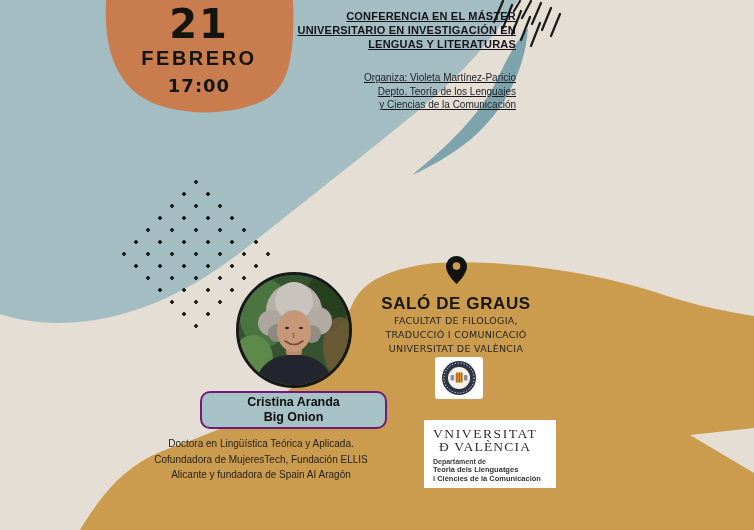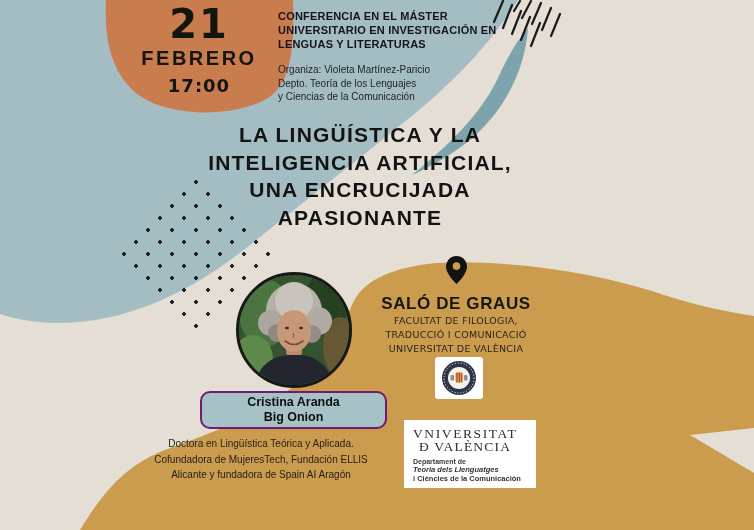--- a/index.html
+++ b/index.html
@@ -19,23 +19,23 @@
     clip-path:polygon(50% 0, 100% 50%, 50% 100%, 0 50%);
     opacity:.92;
   }
   .hatches{position:absolute; left:0; top:0; width:754px; height:530px; pointer-events:none;}
   
   .date-badge{position:absolute; left:104px; top:4px; width:190px; text-align:center;}
   .date-day{display:block; font-family:"DejaVu Sans", sans-serif; font-weight:700; font-size:40px; letter-spacing:2px; line-height:40px;}
   .date-month{display:block; font-weight:700; font-size:20px; letter-spacing:2.5px; margin-top:3px;}
   .date-time{display:block; font-family:"DejaVu Sans", sans-serif; font-weight:700; font-size:18px; letter-spacing:1px; margin-top:5px;}
   
-  .conf{position:absolute; left:278px; top:9px; width:238px; text-align:left; color:#14141a;}
+  .conf{position:absolute; left:278px; top:9px; width:238px; text-align:right; color:#14141a;text-decoration:underline;}
   .conf .b{display:block; font-weight:700; font-size:11px; line-height:14px; letter-spacing:.2px;}
-  .conf .org{margin-top:12px;}
+  .conf .org{margin-top:20px;}
   .conf .r{display:block; font-size:10px; line-height:13.5px; color:#22222a;}
   
   .title{position:absolute; left:150px; top:121px; width:420px; text-align:center;
     font-weight:700; font-size:21px; line-height:27.5px; letter-spacing:1.2px; color:#131313;}
   .title span{display:block;}
   
   .venue{position:absolute; left:368px; top:256px; width:176px; text-align:center;}
   .venue .pin{display:block; margin:0 auto 4px auto;}
   .venue-name{display:block; font-weight:700; font-size:17px; letter-spacing:.6px; margin-top:10px; color:#161612;}
   .venue-line{display:block; font-family:"DejaVu Sans", sans-serif; font-size:9.5px; line-height:14px; letter-spacing:.3px; color:#27251d;}
@@ -49,26 +49,26 @@
     display:flex; flex-direction:column; align-items:center; justify-content:center; box-sizing:border-box;}
   .name-box .n{font-weight:700; font-size:12.5px; line-height:15px; color:#0e0e0e;}
   
   .bio{position:absolute; left:116px; top:436px; width:290px; text-align:center;
     font-size:10px; line-height:15.5px; color:#24221a;}
   .bio span{display:block;}
   
   .seal-box{position:absolute; left:435px; top:357px; width:48px; height:42px; background:#ffffff; border-radius:3px;
     display:flex; align-items:center; justify-content:center;}
   
-  .uv-box{position:absolute; left:404px; top:420px; width:132px; height:68px; background:#ffffff;
+  .uv-box{position:absolute; left:424px; top:420px; width:132px; height:68px; background:#ffffff;
     box-sizing:border-box; padding:7px 6px 5px 9px;}
   .uv-l1{display:block; font-family:"Liberation Serif", serif; font-size:13.5px; letter-spacing:1.6px; color:#2f2f2f; line-height:13px;}
   .uv-l2{display:block; font-family:"Liberation Serif", serif; font-size:13.5px; letter-spacing:1.2px; color:#2f2f2f; line-height:14px; padding-left:6px;}
   .uv-d1{display:block; font-size:7px; font-weight:700; color:#3c3c3c; line-height:8px; margin-top:4px;}
-  .uv-d2{display:block; font-size:7.5px; font-weight:700; color:#333333; line-height:8.5px;font-style:italic;}
+  .uv-d2{display:block; font-size:7.5px; font-weight:700; color:#333333; line-height:8.5px;}
   .uv-d3{display:block; font-size:7.5px; font-weight:700; color:#333333; line-height:8.5px;}
 </style>
 </head>
 <body>
 
 <div class="poster">
 
   <svg class="bg" viewBox="0 0 754 530" aria-hidden="true">
 
     <path fill="#a4bdc3" d="M0,0 L518,0 C490,45 450,85 413,115 C360,158 300,205 250,245 C215,273 160,310 95,320 C55,326 25,322 0,314 Z"></path>
@@ -109,26 +109,20 @@
     <span class="b">CONFERENCIA EN EL MÁSTER</span>
     <span class="b">UNIVERSITARIO EN INVESTIGACIÓN EN</span>
     <span class="b">LENGUAS Y LITERATURAS</span>
     <div class="org">
       <span class="r">Organiza: Violeta Martínez-Paricio</span>
       <span class="r">Depto. Teoría de los Lenguajes</span>
       <span class="r">y Ciencias de la Comunicación</span>
     </div>
   </div>
 
-  <div class="title">
-    <span>LA LINGÜÍSTICA Y LA</span>
-    <span>INTELIGENCIA ARTIFICIAL,</span>
-    <span>UNA ENCRUCIJADA</span>
-    <span>APASIONANTE</span>
-  </div>
 
   <div class="venue">
     <svg class="pin" width="21" height="28" viewBox="0 0 24 32" aria-hidden="true">
       <path fill="#121212" d="M12,0 C5.4,0 0,5.4 0,12 c0,9 12,20 12,20 s12,-11 12,-20 C24,5.4 18.6,0 12,0 Z"></path>
       <circle cx="12" cy="11.5" r="4.4" fill="#cb9b4e"></circle>
     </svg>
     <span class="venue-name">SALÓ DE GRAUS</span>
     <span class="venue-line">FACULTAT DE FILOLOGIA,</span>
     <span class="venue-line">TRADUCCIÓ I COMUNICACIÓ</span>
     <span class="venue-line">UNIVERSITAT DE VALÈNCIA</span>

